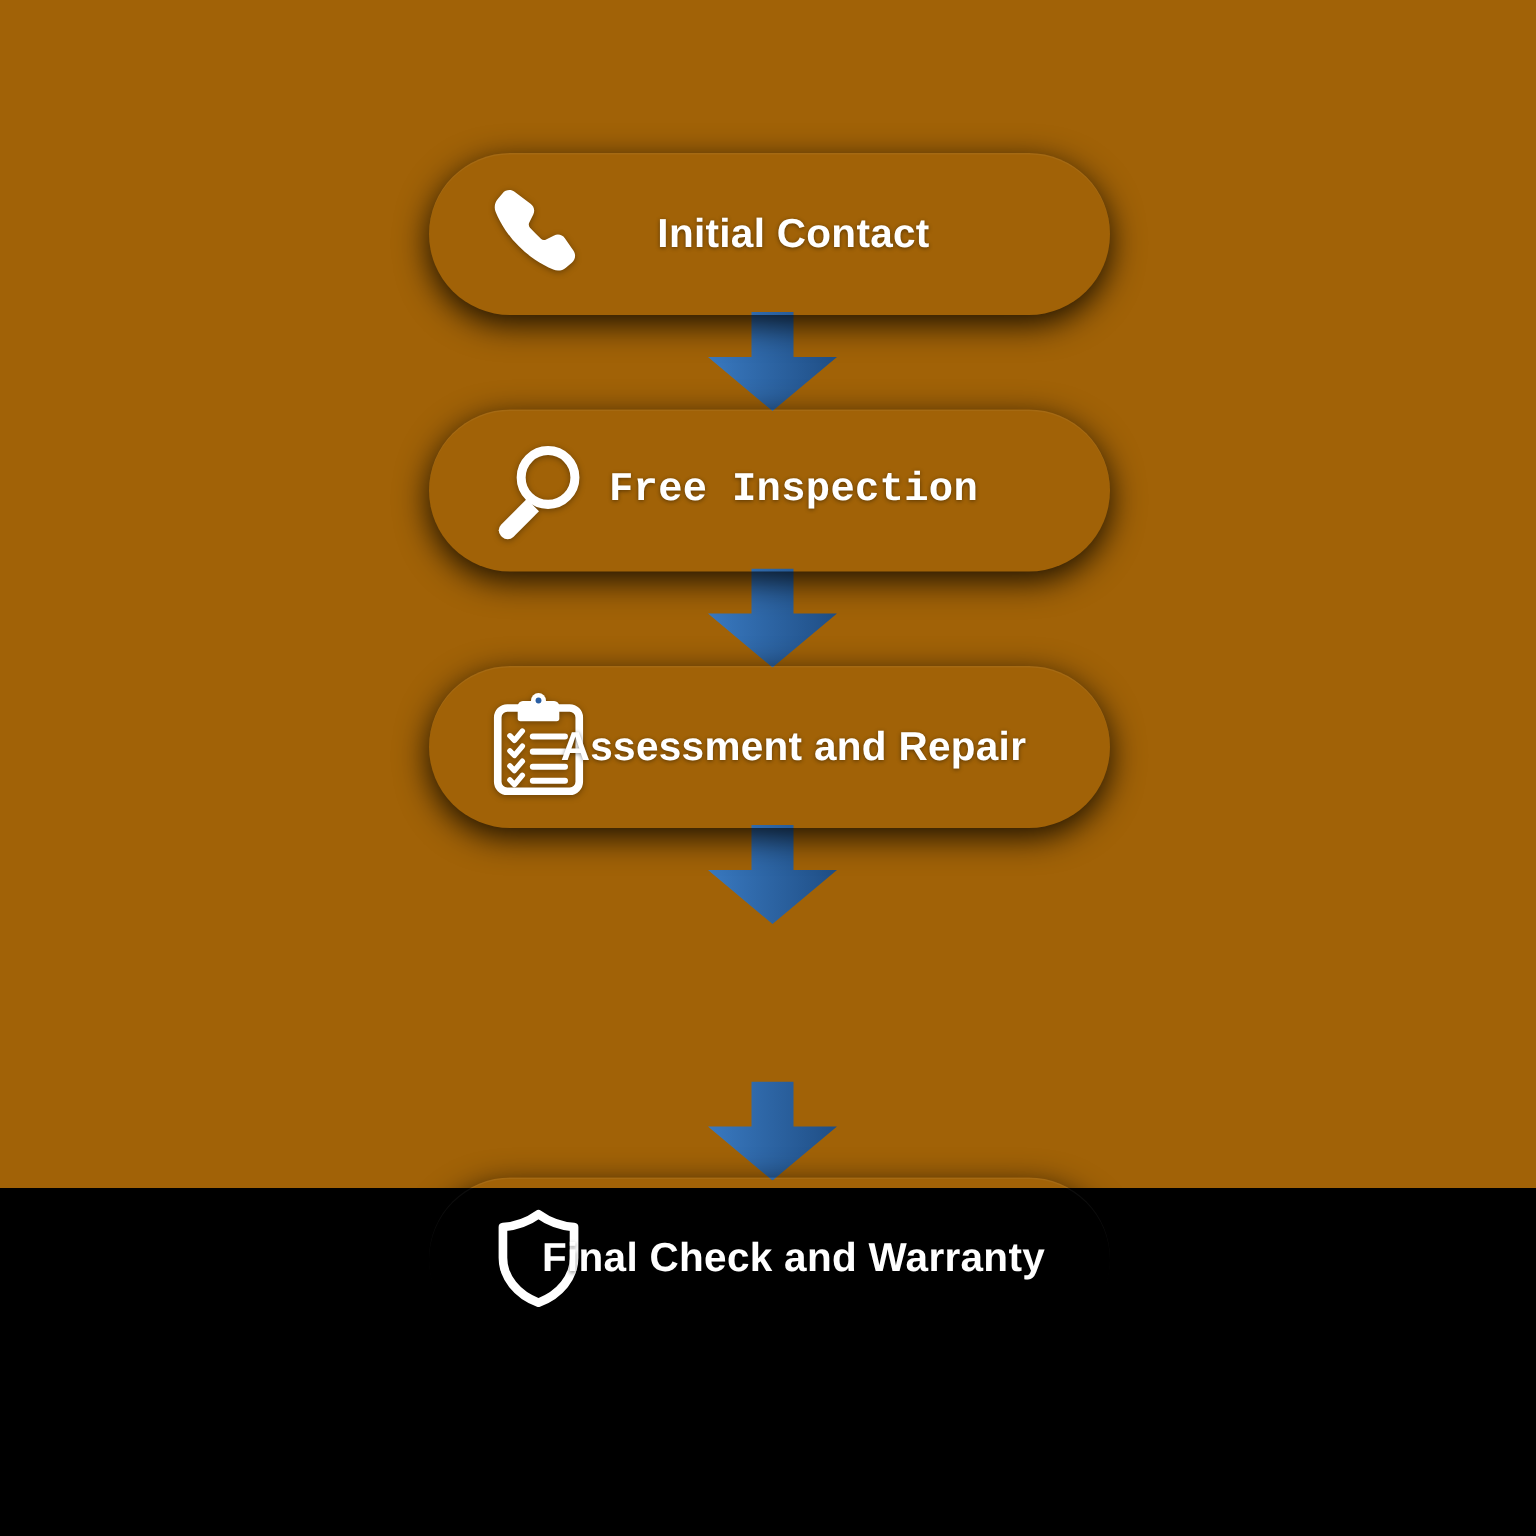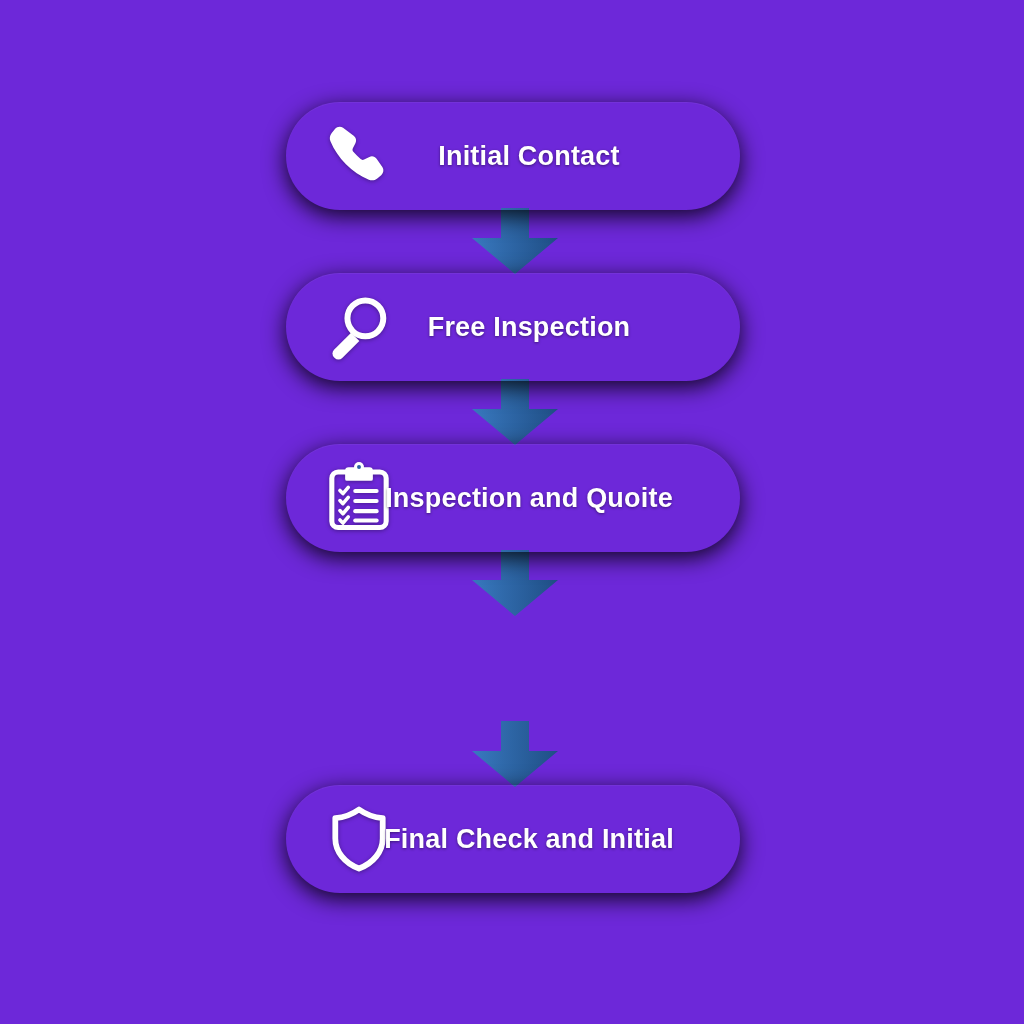--- a/index.html
+++ b/index.html
@@ -12,22 +12,22 @@
     width: 1024px;
     height: 1024px;
     overflow: hidden;
     font-family: "Liberation Sans", sans-serif;
     background: #000000;
   }
 
   #flow-canvas {
     position: relative;
     width: 1024px;
-    height: 1024px;
-    background: #6d28d9;
+    height: 792px;
+    background: #a16207;
   }
 
   
   .step {
     position: absolute;
     left: 286px;
     width: 454px;
     height: 108px;
     border-radius: 54px;
     background: linear-gradient(100deg,
@@ -115,21 +115,21 @@
       <defs>
         <linearGradient id="ag1" x1="0" y1="0" x2="1" y2="0">
           <stop offset="0" stop-color="#3979C0"></stop>
           <stop offset="1" stop-color="#1F4E85"></stop>
         </linearGradient>
       </defs>
       <path fill="url(#ag1)" d="M29 0 H57 V30 H86 L43 66 L0 30 H29 Z"></path>
     </svg>
   </div>
 
-  <div class="step" style="top:273px;">
+  <div class="step" style="top:273px;font-family:Liberation Mono, monospace;">
     <span class="step-icon">
       <svg viewBox="0 0 64 64" aria-hidden="true">
         <circle cx="37.5" cy="24.5" r="15.5" fill="none" stroke="#FFFFFF" stroke-width="5.2"></circle>
         <path fill="#FFFFFF" d="M25.2 36.9 L10.4 51.7 a4.6 4.6 0 0 0 0 6.5 l0.6 0.6 a4.6 4.6 0 0 0 6.5 0 L32.3 44 Z"></path>
       </svg>
     </span>
     <span class="step-label">Free Inspection</span>
   </div>
 
   <div class="connector" style="top:379px;">
@@ -161,21 +161,21 @@
           <path d="M15.5 51.0 l2.6 2.7 l4.6 -5.4"></path>
         </g>
         <g fill="#FFFFFF">
           <rect x="27" y="24.2" width="22" height="3.5" rx="1.7"></rect>
           <rect x="27" y="32.9" width="22" height="3.5" rx="1.7"></rect>
           <rect x="27" y="41.6" width="22" height="3.5" rx="1.7"></rect>
           <rect x="27" y="49.7" width="22" height="3.5" rx="1.7"></rect>
         </g>
       </svg>
     </span>
-    <span class="step-label">Inspection and Quoite</span>
+    <span class="step-label">Assessment and Repair</span>
   </div>
 
   <div class="connector" style="top:550px;">
     <svg viewBox="0 0 86 66" preserveAspectRatio="none" aria-hidden="true">
       <defs>
         <linearGradient id="ag3" x1="0" y1="0" x2="1" y2="0">
           <stop offset="0" stop-color="#3979C0"></stop>
           <stop offset="1" stop-color="#1F4E85"></stop>
         </linearGradient>
       </defs>
@@ -195,16 +195,16 @@
       <path fill="url(#ag4)" d="M29 0 H57 V30 H86 L43 66 L0 30 H29 Z"></path>
     </svg>
   </div>
 
   <div class="step" style="top:785px;">
     <span class="step-icon">
       <svg viewBox="0 0 64 64" aria-hidden="true">
         <path fill="none" stroke="#FFFFFF" stroke-width="5.0" stroke-linejoin="round" d="M32 6.5 C25.5 11.2 18.6 13.4 11.5 13.9 v17.6 c0 11.3 8.1 21.4 20.5 26.0 c12.4 -4.6 20.5 -14.7 20.5 -26.0 V13.9 C45.4 13.4 38.5 11.2 32 6.5 z"></path>
       </svg>
     </span>
-    <span class="step-label">Final Check and Initial</span>
+    <span class="step-label">Final Check and Warranty</span>
   </div>
 
 </div>
 
 </body></html>

